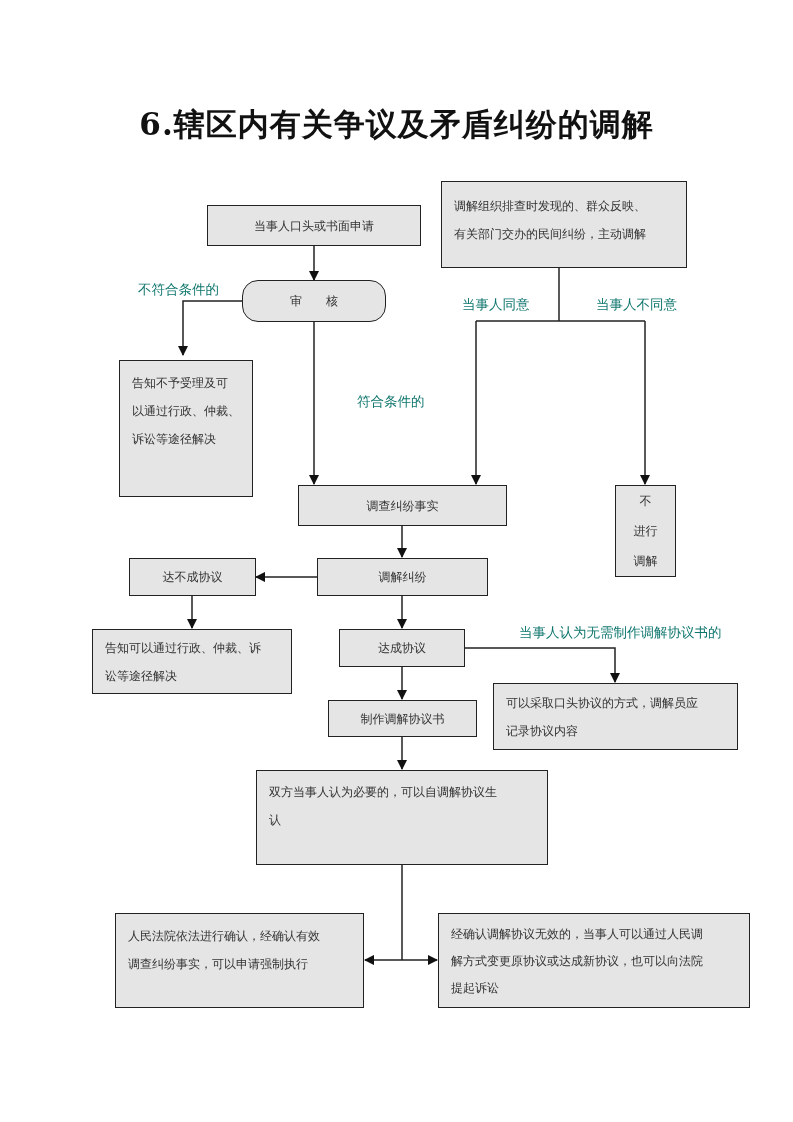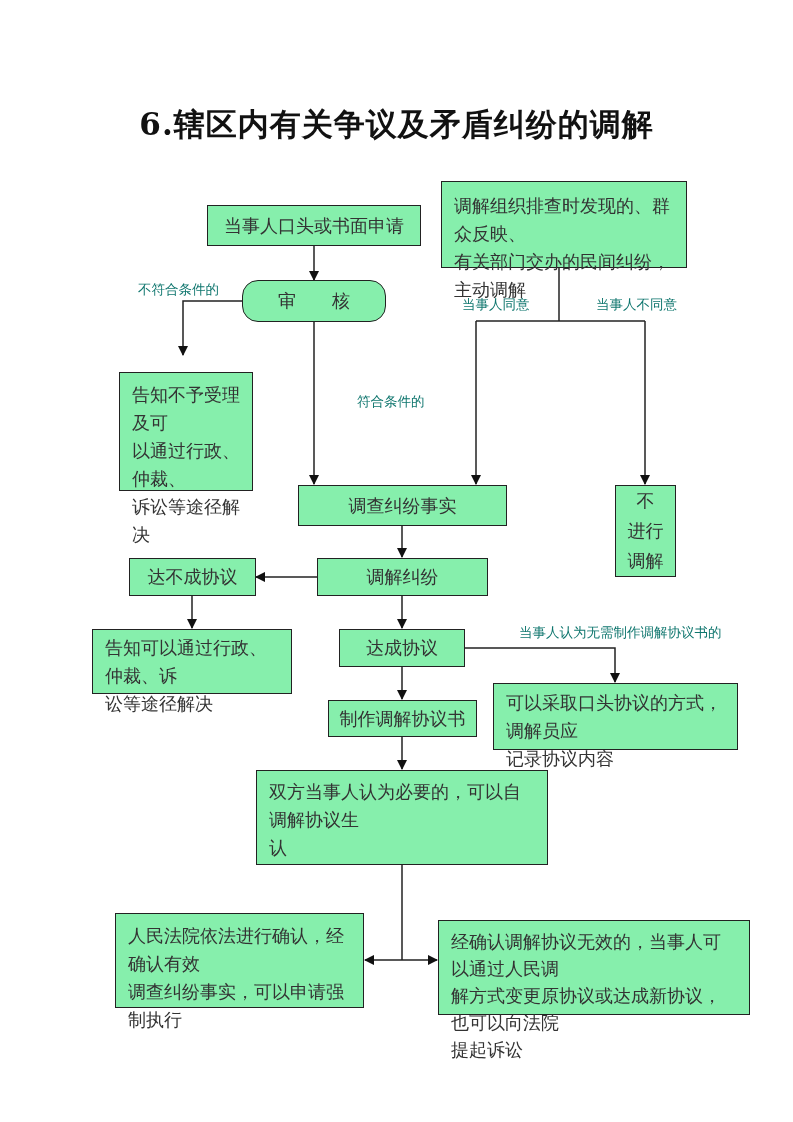--- a/index.html
+++ b/index.html
@@ -1,21 +1,21 @@
 <!DOCTYPE html>
 <html><head>
   <meta charset="utf-8">
   <style>
     html, body { margin: 0; padding: 0; background: #ffffff; }
     body { width: 793px; height: 1122px; position: relative; overflow: hidden;
            font-family: "DejaVu Serif", "Liberation Serif", serif; color: #1a1a1a; }
     .title { position: absolute; left: 0; top: 104px; width: 793px; text-align: center;
              font-size: 31px; font-weight: bold; letter-spacing: 1px; color: #111; }
-    .box { position: absolute; box-sizing: border-box; border: 1.5px solid #222; background: #86efac;
-           font-size: 18px; color: #333; line-height: 28px; }
+    .box { position: absolute; box-sizing: border-box; border: 1.5px solid #222; background: #e5e5e5;
+           font-size: 12px; color: #333; line-height: 28px; }
     .center { display: flex; align-items: center; justify-content: center; text-align: center; }
     .left { padding: 6px 12px; }
     .label { position: absolute; font-size: 13.5px; color: #0f766e; white-space: nowrap; }
     svg.lines { position: absolute; left: 0; top: 0; width: 793px; height: 1122px; pointer-events: none; }
     .vtext { line-height: 30px; }
   </style>
 </head>
 <body>
 
 <div class="title">6.辖区内有关争议及矛盾纠纷的调解</div>
@@ -65,21 +65,21 @@
 
 <div class="box left" style="left:441px;top:181px;width:246px;height:87px;padding-top:10px;">
   <div>调解组织排查时发现的、群众反映、</div>
   <div>有关部门交办的民间纠纷，主动调解</div>
 </div>
 
 <div class="box center" style="left:242px;top:280px;width:144px;height:42px;border-radius:16px;">
   <span>审　　核</span>
 </div>
 
-<div class="box left" style="left:119px;top:372px;width:134px;height:119px;padding-top:8px;">
+<div class="box left" style="left:119px;top:360px;width:134px;height:137px;padding-top:8px;">
   <div>告知不予受理及可</div>
   <div>以通过行政、仲裁、</div>
   <div>诉讼等途径解决</div>
 </div>
 
 <div class="box center" style="left:298px;top:485px;width:209px;height:41px;">
   <span>调查纠纷事实</span>
 </div>
 
 <div class="box center vtext" style="left:615px;top:485px;width:61px;height:92px;flex-direction:column;">
@@ -117,21 +117,21 @@
 <div class="box left" style="left:256px;top:770px;width:292px;height:95px;padding-top:7px;">
   <div>双方当事人认为必要的，可以自调解协议生</div>
   <div>认</div>
 </div>
 
 <div class="box left" style="left:115px;top:913px;width:249px;height:95px;padding-top:8px;">
   <div>人民法院依法进行确认，经确认有效</div>
   <div>调查纠纷事实，可以申请强制执行</div>
 </div>
 
-<div class="box left" style="left:438px;top:913px;width:312px;height:95px;padding-top:7px;line-height:27px;margin-top:7px;">
+<div class="box left" style="left:438px;top:913px;width:312px;height:95px;padding-top:7px;line-height:27px;">
   <div>经确认调解协议无效的，当事人可以通过人民调</div>
   <div>解方式变更原协议或达成新协议，也可以向法院</div>
   <div>提起诉讼</div>
 </div>
 
 <div class="label" style="left:138px;top:281px;">不符合条件的</div>
 <div class="label" style="left:357px;top:393px;">符合条件的</div>
 <div class="label" style="left:462px;top:296px;">当事人同意</div>
 <div class="label" style="left:596px;top:296px;">当事人不同意</div>
 <div class="label" style="left:519px;top:624px;">当事人认为无需制作调解协议书的</div>

